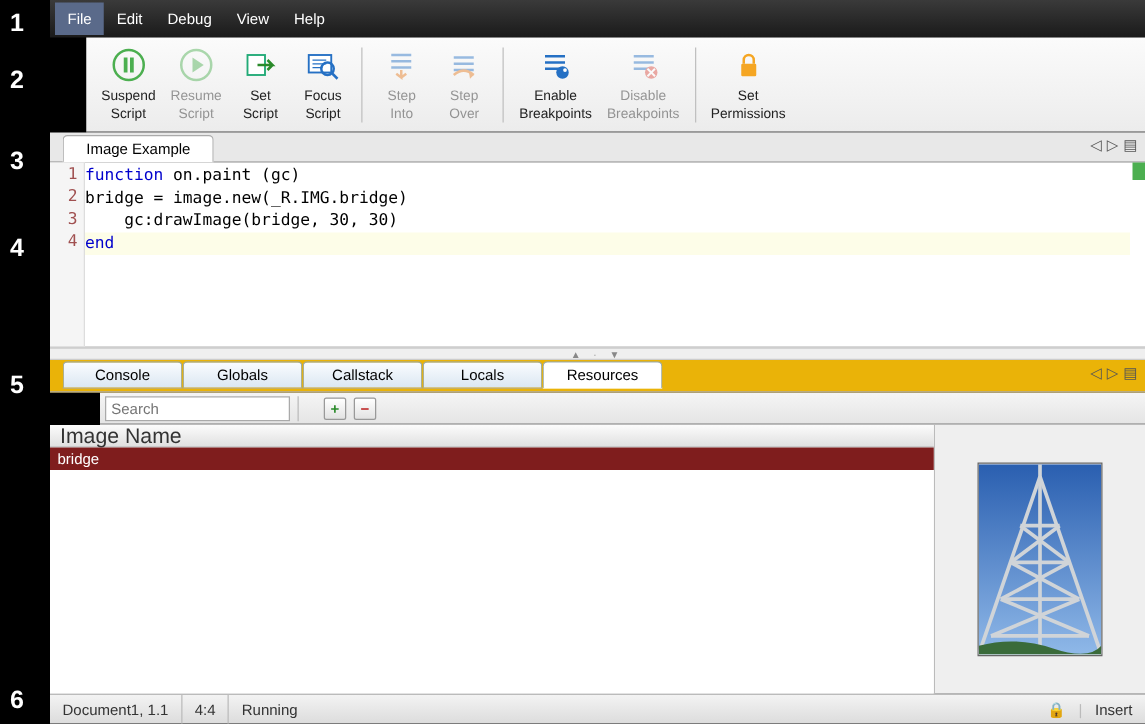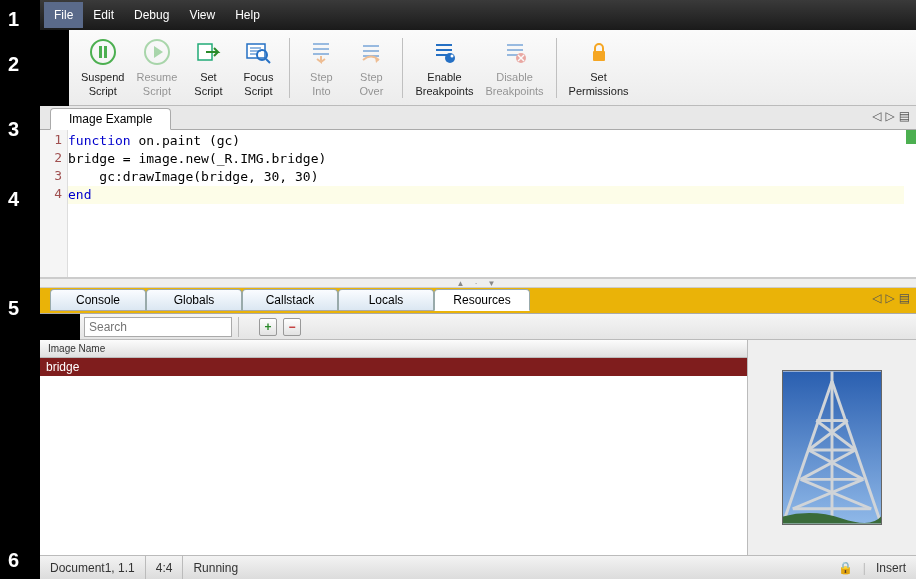--- a/index.html
+++ b/index.html
@@ -32,21 +32,21 @@
 .panetabs { height: 26px; background: #eab308; border-bottom: 1px solid #aaa; display: flex; align-items: flex-start; padding-left: 10px; position: relative; }
 .ptab { border: 1px solid #9aa; border-bottom: 1px solid #aaa; background: linear-gradient(#fafcff,#dbe7f2); border-radius: 4px 4px 0 0; padding: 3px 0; width: 96px; text-align: center; font-size: 12px; position: relative; top: 1px; cursor: pointer; }
 .ptab.active { background: #fff; border-bottom: 1px solid #fff; }
 .search-row { height: 26px; background: linear-gradient(#f5f5f5,#e5e5e5); border-bottom: 1px solid #bbb; display: flex; align-items: center; padding: 0 4px; gap: 6px; margin-left: 40px; }
 .search-input { width: 148px; height: 20px; border: 1px solid #aaa; padding: 0 4px; font-size: 12px; }
 .sqbtn { width: 18px; height: 18px; border: 1px solid #999; border-radius: 2px; display: flex; align-items: center; justify-content: center; font-size: 12px; font-weight: bold; cursor: pointer; background: linear-gradient(#fff,#e2e2e2); }
 .sqbtn.add { color: #2a8a2a; }
 .sqbtn.del { color: #c03030; }
 .res-body { display: flex; flex: 1; min-height: 0; }
 .res-list { flex: 1; border-right: 1px solid #bbb; background: #fff; display: flex; flex-direction: column; }
-.res-header { height: 18px; background: linear-gradient(#fcfcfc,#e0e0e0); border-bottom: 1px solid #bbb; padding-left: 8px; font-size: 10px; line-height: 18px; color: #333; }
+.res-header { height: 18px; background: linear-gradient(#fcfcfc,#e0e0e0); border-bottom: 1px solid #bbb; padding-left: 8px; font-size: 17px; line-height: 18px; color: #333; }
 .res-row { height: 18px; line-height: 18px; padding-left: 6px; font-size: 12px; background: #7f1d1d; color: #fff; }
 .res-preview { width: 168px; background: #efefef; display: flex; align-items: center; justify-content: center; }
 .bridge-svg { width: 100px; height: 155px; border: 1px solid #666; }
 .statusbar { height: 24px; background: linear-gradient(#f3f3f3,#dcdcdc); border-top: 1px solid #bbb; display: flex; align-items: center; font-size: 12px; color: #333; }
 .status-seg { padding: 0 10px; border-right: 1px solid #bbb; height: 100%; display: flex; align-items: center; }
 .status-right { margin-left: auto; display: flex; align-items: center; gap: 10px; padding-right: 10px; }
 </style>
 </head>
 <body>
 

